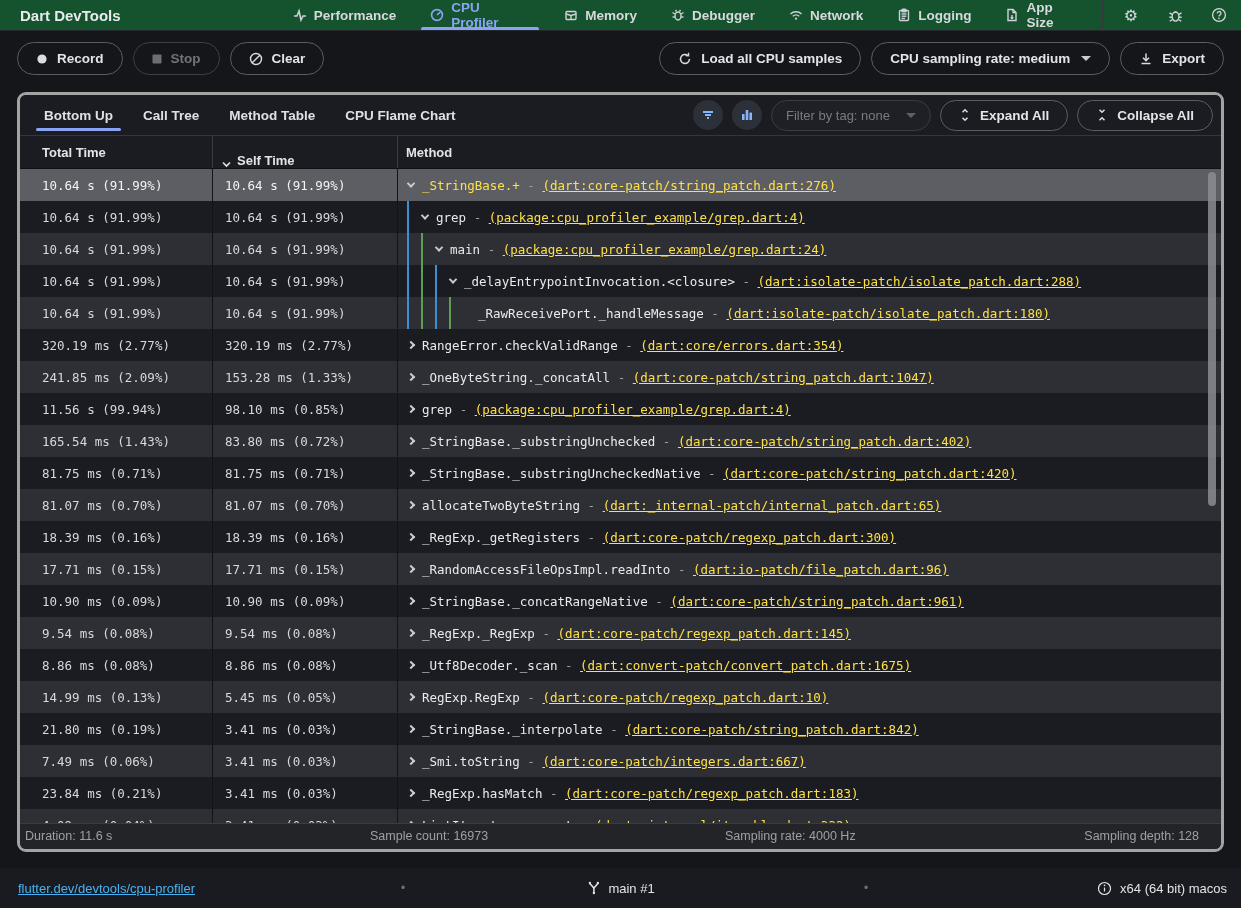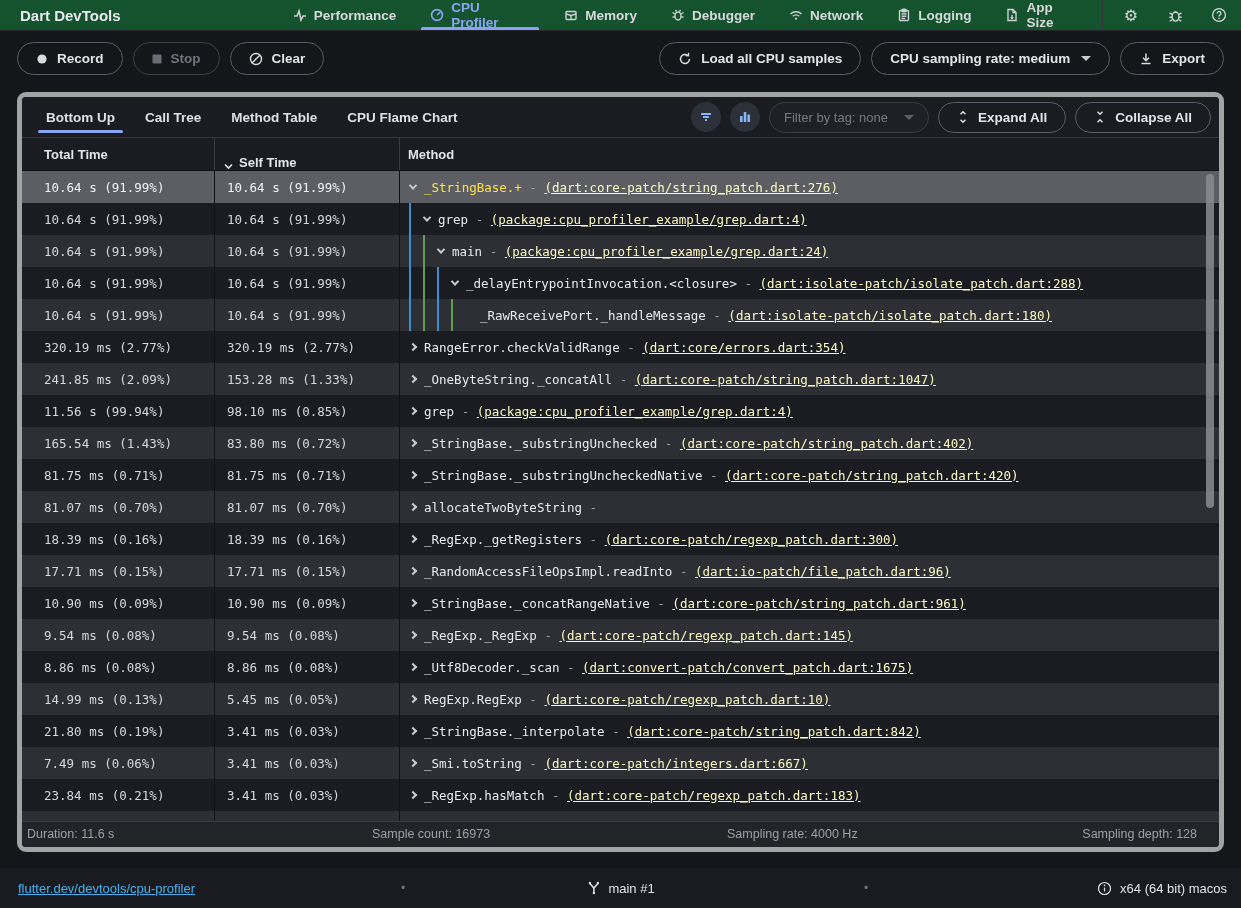--- a/index.html
+++ b/index.html
@@ -33,21 +33,21 @@
     color:#e2e4e8; font-size:13.5px; font-weight:bold; font-family:"Liberation Sans",sans-serif;
     display:flex; align-items:center; gap:9px; padding:0 18px; cursor:pointer; white-space:nowrap;
   }
   .pill svg{ flex:none; }
   .pill.disabled{ color:#70747b; border-color:#3e4046; cursor:default; }
   .toolbar-right{ margin-left:auto; display:flex; gap:10px; }
   .caret{ width:0; height:0; border-left:5px solid transparent; border-right:5px solid transparent; border-top:5px solid #caccd1; margin-left:2px;}
   
   .container{
     position:absolute; left:17px; right:17px; top:92px; height:760px;
-    border:5px solid #a3a3a3; border-radius:9px; background:#1b1c21;
+    border:3px solid #a3a3a3; border-radius:9px; background:#1b1c21;
     display:flex; flex-direction:column; overflow:hidden;
   }
   .tabs-row{ height:40px; display:flex; align-items:stretch; padding:0 8px 0 16px; background:#1b1c21; }
   .tab{ position:relative; display:flex; align-items:center; padding:0 8px; margin-right:14px; font-size:13.5px; font-weight:bold; color:#dde0e4; cursor:pointer; }
   .tab.active::after{ content:''; position:absolute; left:0; right:0; bottom:4px; height:3px; border-radius:2px; background:#8aa4f4; }
   .tabs-controls{ margin-left:auto; display:flex; align-items:center; gap:9px; }
   .circle-btn{ width:30px; height:30px; border-radius:50%; background:#2c3038; display:flex; align-items:center; justify-content:center; cursor:pointer; }
   .tag-pill{
     height:31px; border:1px solid #3a3c42; background:#1f2026; border-radius:16px;
     color:#767b83; font-size:13px; display:flex; align-items:center; gap:8px; padding:0 14px; cursor:pointer; min-width:160px;
@@ -73,21 +73,21 @@
   .guide.blue{ background:#3d8fd4; }
   .guide.green{ background:#5f9e4f; }
   .method-content{ display:flex; align-items:center; white-space:pre; }
   .chev{ flex:none; width:6px; height:6px; border-right:2px solid #c8cbd0; border-bottom:2px solid #c8cbd0; margin:0 8px 0 2px; }
   .chev.down{ transform:rotate(45deg) translate(-1px,-1px); }
   .chev.right{ transform:rotate(-45deg); }
   .chev.leaf{ visibility:hidden; }
   .m-name{ color:#e8eaed; }
   .row.selected .m-name{ color:#fde047; }
   .m-sep{ color:#9aa0a6; }
-  .m-link{ color:#fef9c3; text-decoration:underline; cursor:pointer; }
+  .m-link{ color:#fde047; text-decoration:underline; cursor:pointer; }
   .vscrollbar{ position:absolute; right:5px; top:3px; width:8px; height:334px; border-radius:4px; background:#8a8c92; opacity:.85; }
   
   .statusbar{ height:26px; background:#232428; border-top:1px solid #3a3c42; position:relative; font-size:12.5px; color:#9ba0a7; flex:none; }
   .statusbar span{ position:absolute; top:5px; }
   .st-duration{ left:5px; }
   .st-samples{ left:350px; }
   .st-rate{ left:705px; }
   .st-depth{ right:22px; }
   
   .footer{ position:absolute; left:0; right:0; bottom:0; height:40px; background:#1a1b20; display:flex; align-items:center; font-size:13px; }
@@ -467,20 +467,21 @@
   </div>
 
   <div class="row light">
     <div class="cell col-total">81.07 ms (0.70%)</div>
     <div class="cell col-self">81.07 ms (0.70%)</div>
     <div class="cell col-method method-cell">
       <span class="method-content" style="padding-left: 8px;">
         <span class="chev right"></span>
         <span class="m-name">allocateTwoByteString</span>
         <span class="m-sep"> - </span>
+        <span class="m-link">(dart:_internal-patch/internal_patch.dart:65)</span>
       </span>
     </div>
   </div>
 
   <div class="row dark">
     <div class="cell col-total">18.39 ms (0.16%)</div>
     <div class="cell col-self">18.39 ms (0.16%)</div>
     <div class="cell col-method method-cell">
       <span class="method-content" style="padding-left: 8px;">
         <span class="chev right"></span>

